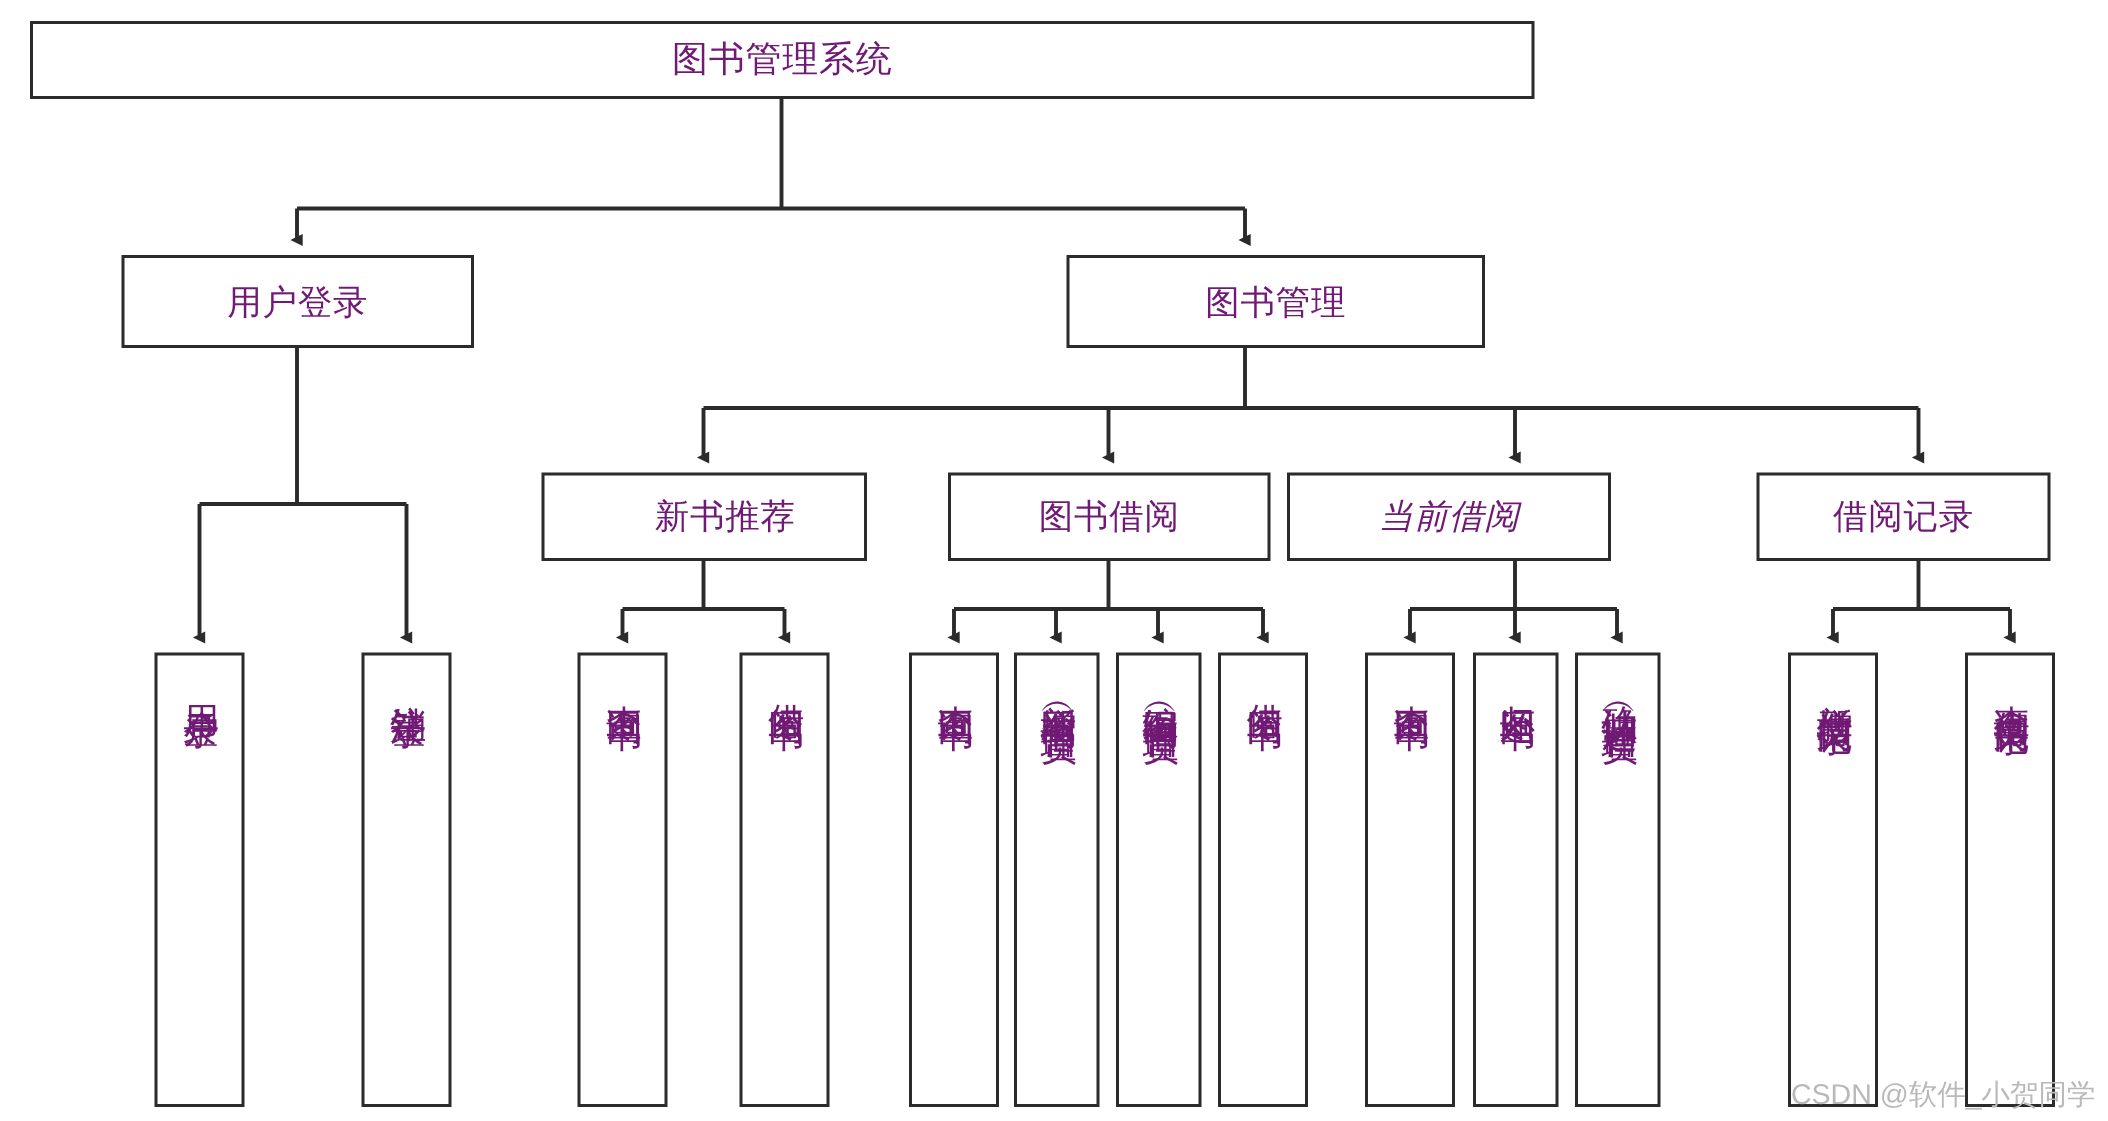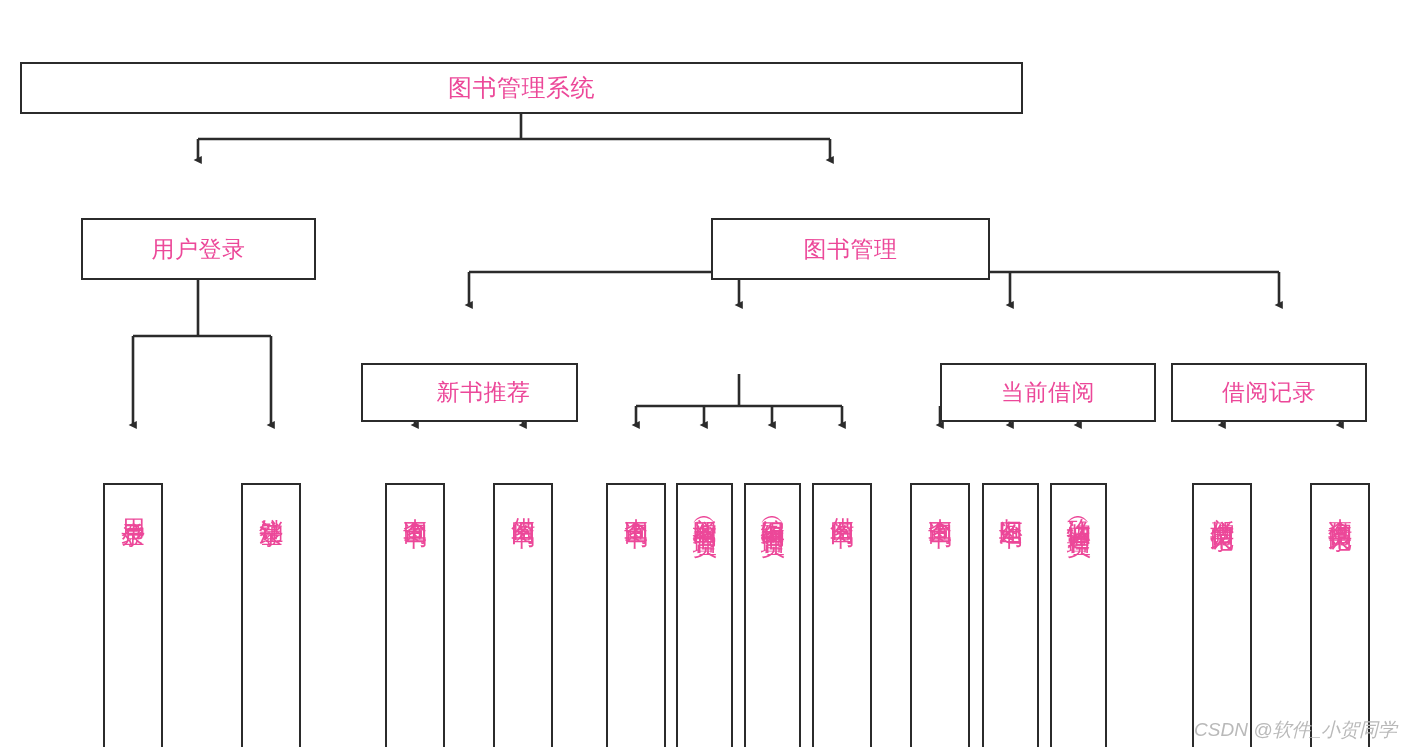--- a/index.html
+++ b/index.html
@@ -27,22 +27,21 @@
     pointer-events: none;
   }
   .node {
     position: absolute;
     box-sizing: border-box;
     border: 2px solid #2b2b2b;
     background: #ffffff;
     display: flex;
     align-items: center;
     justify-content: center;
-    color: #ec4899;
-    margin-top: 48px;
+    color: #701a75;
   }
   .node .label {
     display: block;
     text-align: center;
     line-height: 1.05;
     letter-spacing: 0.02em;
   }
   
   .node.horiz .label {
     writing-mode: horizontal-tb;
@@ -64,21 +63,20 @@
     white-space: nowrap;
   }
   .watermark {
     position: absolute;
     right: 8px;
     bottom: 4px;
     font-size: 19px;
     color: #b9b9b9;
     white-space: nowrap;
     user-select: none;
-    font-style: italic;
   }
 </style>
 </head>
 <body>
 
 <div id="canvas">
 
   <svg class="wires" viewBox="0 0 1405 747" xmlns="http://www.w3.org/2000/svg">
     <defs>
       <marker id="arrow" markerWidth="9" markerHeight="9" refX="4.5" refY="4.2" orient="auto" markerUnits="userSpaceOnUse">
@@ -136,21 +134,24 @@
   <div class="node horiz" style="left:81px; top:170px; width:235px; height:62px;">
     <span class="label">用户登录</span>
   </div>
   <div class="node horiz" style="left:711px; top:170px; width:279px; height:62px;">
     <span class="label">图书管理</span>
   </div>
 
   <div class="node horiz" style="left:361px; top:315px; width:217px; height:59px;padding-left:28px;">
     <span class="label">新书推荐</span>
   </div>
-  <div class="node horiz" style="left:940px; top:315px; width:216px; height:59px;">
+  <div class="node horiz" style="left:632px; top:315px; width:215px; height:59px;">
+    <span class="label">图书借阅</span>
+  </div>
+  <div class="node horiz" style="left:858px; top:315px; width:216px; height:59px;font-style:italic;">
     <span class="label">当前借阅</span>
   </div>
   <div class="node horiz" style="left:1171px; top:315px; width:196px; height:59px;">
     <span class="label">借阅记录</span>
   </div>
 
   <div class="node vert" style="left:103px; top:435px; width:60px; height:303px;">
     <span class="label">用户登录</span>
   </div>
   <div class="node vert" style="left:241px; top:435px; width:60px; height:303px;">

